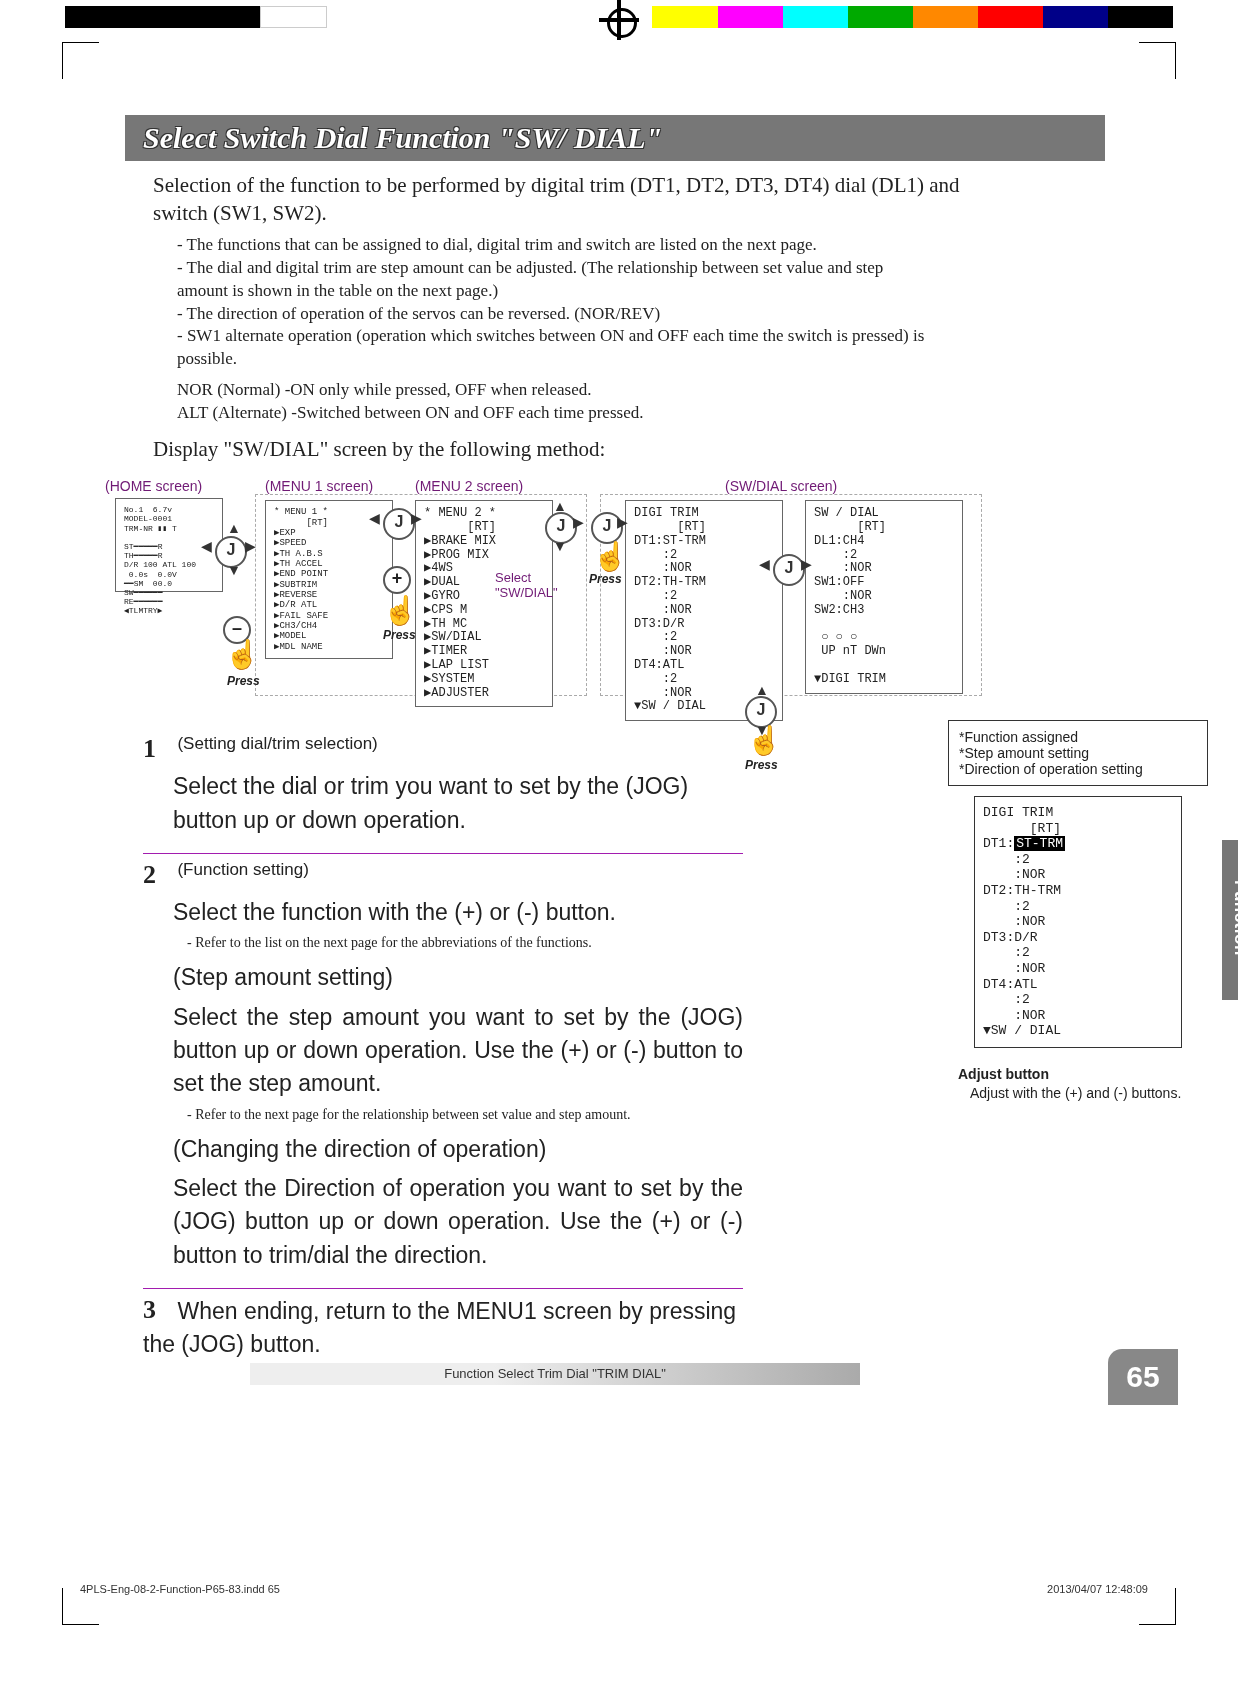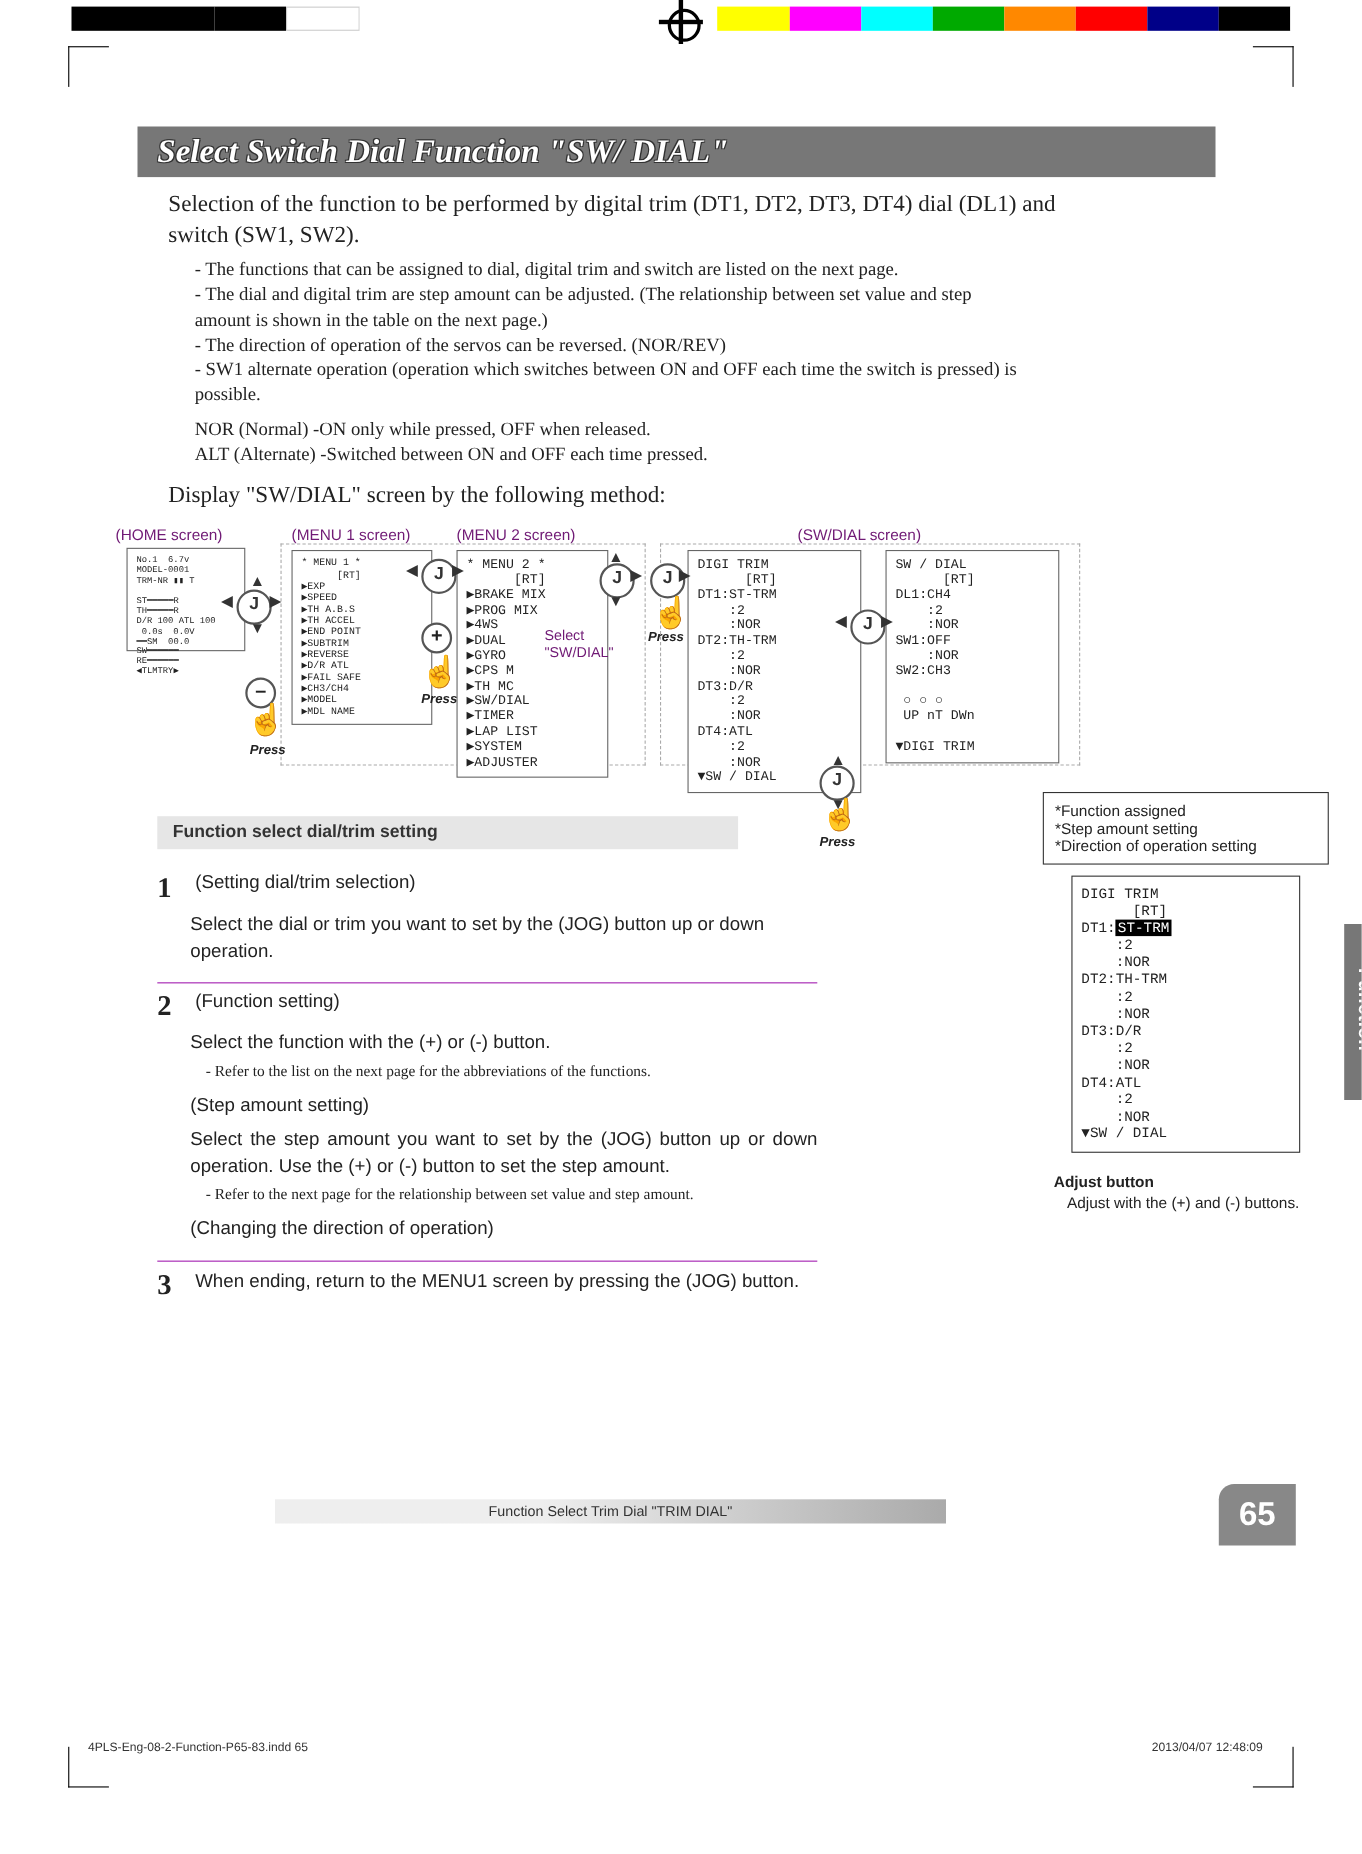--- a/index.html
+++ b/index.html
@@ -33,21 +33,21 @@
   .press{position:absolute;font-style:italic;font-weight:bold;font-size:12px}
   .hand{position:absolute;font-size:28px}
   .opbtn{display:inline-block;width:24px;height:24px;border:2px solid #555;border-radius:50%;text-align:center;line-height:20px;font-weight:bold;font-size:18px;background:#fff}
   
   .sec-title{background:#e6e6e6;color:#333;font-weight:bold;font-size:16px;padding:6px 14px;margin:14px 0 14px 38px;width:500px}
   .steps{margin-left:38px;max-width:600px}
   .step{border-bottom:1px solid #a21caf;padding:6px 0 10px}
   .step:last-child{border-bottom:none}
   .stepnum{font-family:Georgia,serif;font-weight:bold;font-size:26px;display:inline-block;width:30px;vertical-align:top}
   .subhead{display:inline;font-size:17px}
-  .stepbody{font-size:17px;line-height:1.45;margin:6px 0 6px 30px}
+  .stepbody{font-size:23px;line-height:1.45;margin:6px 0 6px 30px}
   .note{font-family:Georgia,'Times New Roman',serif;font-size:14px;margin:2px 0 6px 44px}
   
   .rightcol{position:absolute;right:30px;top:720px;width:260px}
   .infobox{border:1px solid #333;font-size:14px;padding:8px 10px;margin-bottom:10px}
   .lcdbox{border:1px solid #333;font-family:"Courier New",monospace;font-size:13px;line-height:1.2;padding:8px;white-space:pre;margin:10px 26px}
   .lcdbox .inv{background:#000;color:#fff;padding:0 2px}
   .adj-title{font-weight:bold;font-size:14px;margin:18px 0 2px 10px}
   .adj-body{font-size:14px;line-height:1.35;margin:0 12px 0 22px}
   .sidetab{position:absolute;right:-20px;top:840px;width:36px;height:160px;background:#777}
   .sidetab span{display:block;transform:rotate(90deg);transform-origin:left top;position:relative;left:28px;top:40px;color:#fff;font-weight:bold;font-size:17px;letter-spacing:.5px;white-space:nowrap}
@@ -219,37 +219,37 @@
       <span class="hand" style="left:120px;top:170px">☝</span>
       <span class="press" style="left:122px;top:206px">Press</span>
       <span class="hand" style="left:278px;top:126px">☝</span>
       <span class="press" style="left:278px;top:160px">Press</span>
       <span class="hand" style="left:488px;top:72px">☝</span>
       <span class="press" style="left:484px;top:104px">Press</span>
       <span class="hand" style="left:642px;top:256px">☝</span>
       <span class="press" style="left:640px;top:290px">Press</span>
     </div>
 
-    <div class="sec-title">Function select dial/trim setting</div>
 
     <div class="steps">
       <div class="step">
         <span class="stepnum">1</span>
         <span class="subhead">(Setting dial/trim selection)</span>
         <div class="stepbody">Select the dial or trim you want to set by the (JOG) button up or down operation.</div>
       </div>
       <div class="step">
         <span class="stepnum">2</span>
         <span class="subhead">(Function setting)</span>
         <div class="stepbody">Select the function with the (+) or (-) button.</div>
         <div class="note">- Refer to the list on the next page for the abbreviations of the functions.</div>
         <div class="stepbody" style="margin-top:10px">(Step amount setting)</div>
         <div class="stepbody" style="text-align:justify">Select the step amount you want to set by the (JOG) button up or down operation. Use the (+) or (-) button to set the step amount.</div>
         <div class="note">- Refer to the next page for the relationship between set value and step amount.</div>
         <div class="stepbody" style="margin-top:10px">(Changing the direction of operation)</div>
+        <div class="stepbody" style="text-align:justify">Select the Direction of operation you want to set by the (JOG) button up or down operation. Use the (+) or (-) button to trim/dial the direction.</div>
       </div>
       <div class="step">
         <span class="stepnum">3</span>
         <span class="stepbody" style="display:inline;margin:0;text-align:justify">When ending, return to the MENU1 screen by pressing the (JOG) button.</span>
       </div>
     </div>
   </div>
 
   <div class="rightcol">
     <div class="infobox">

